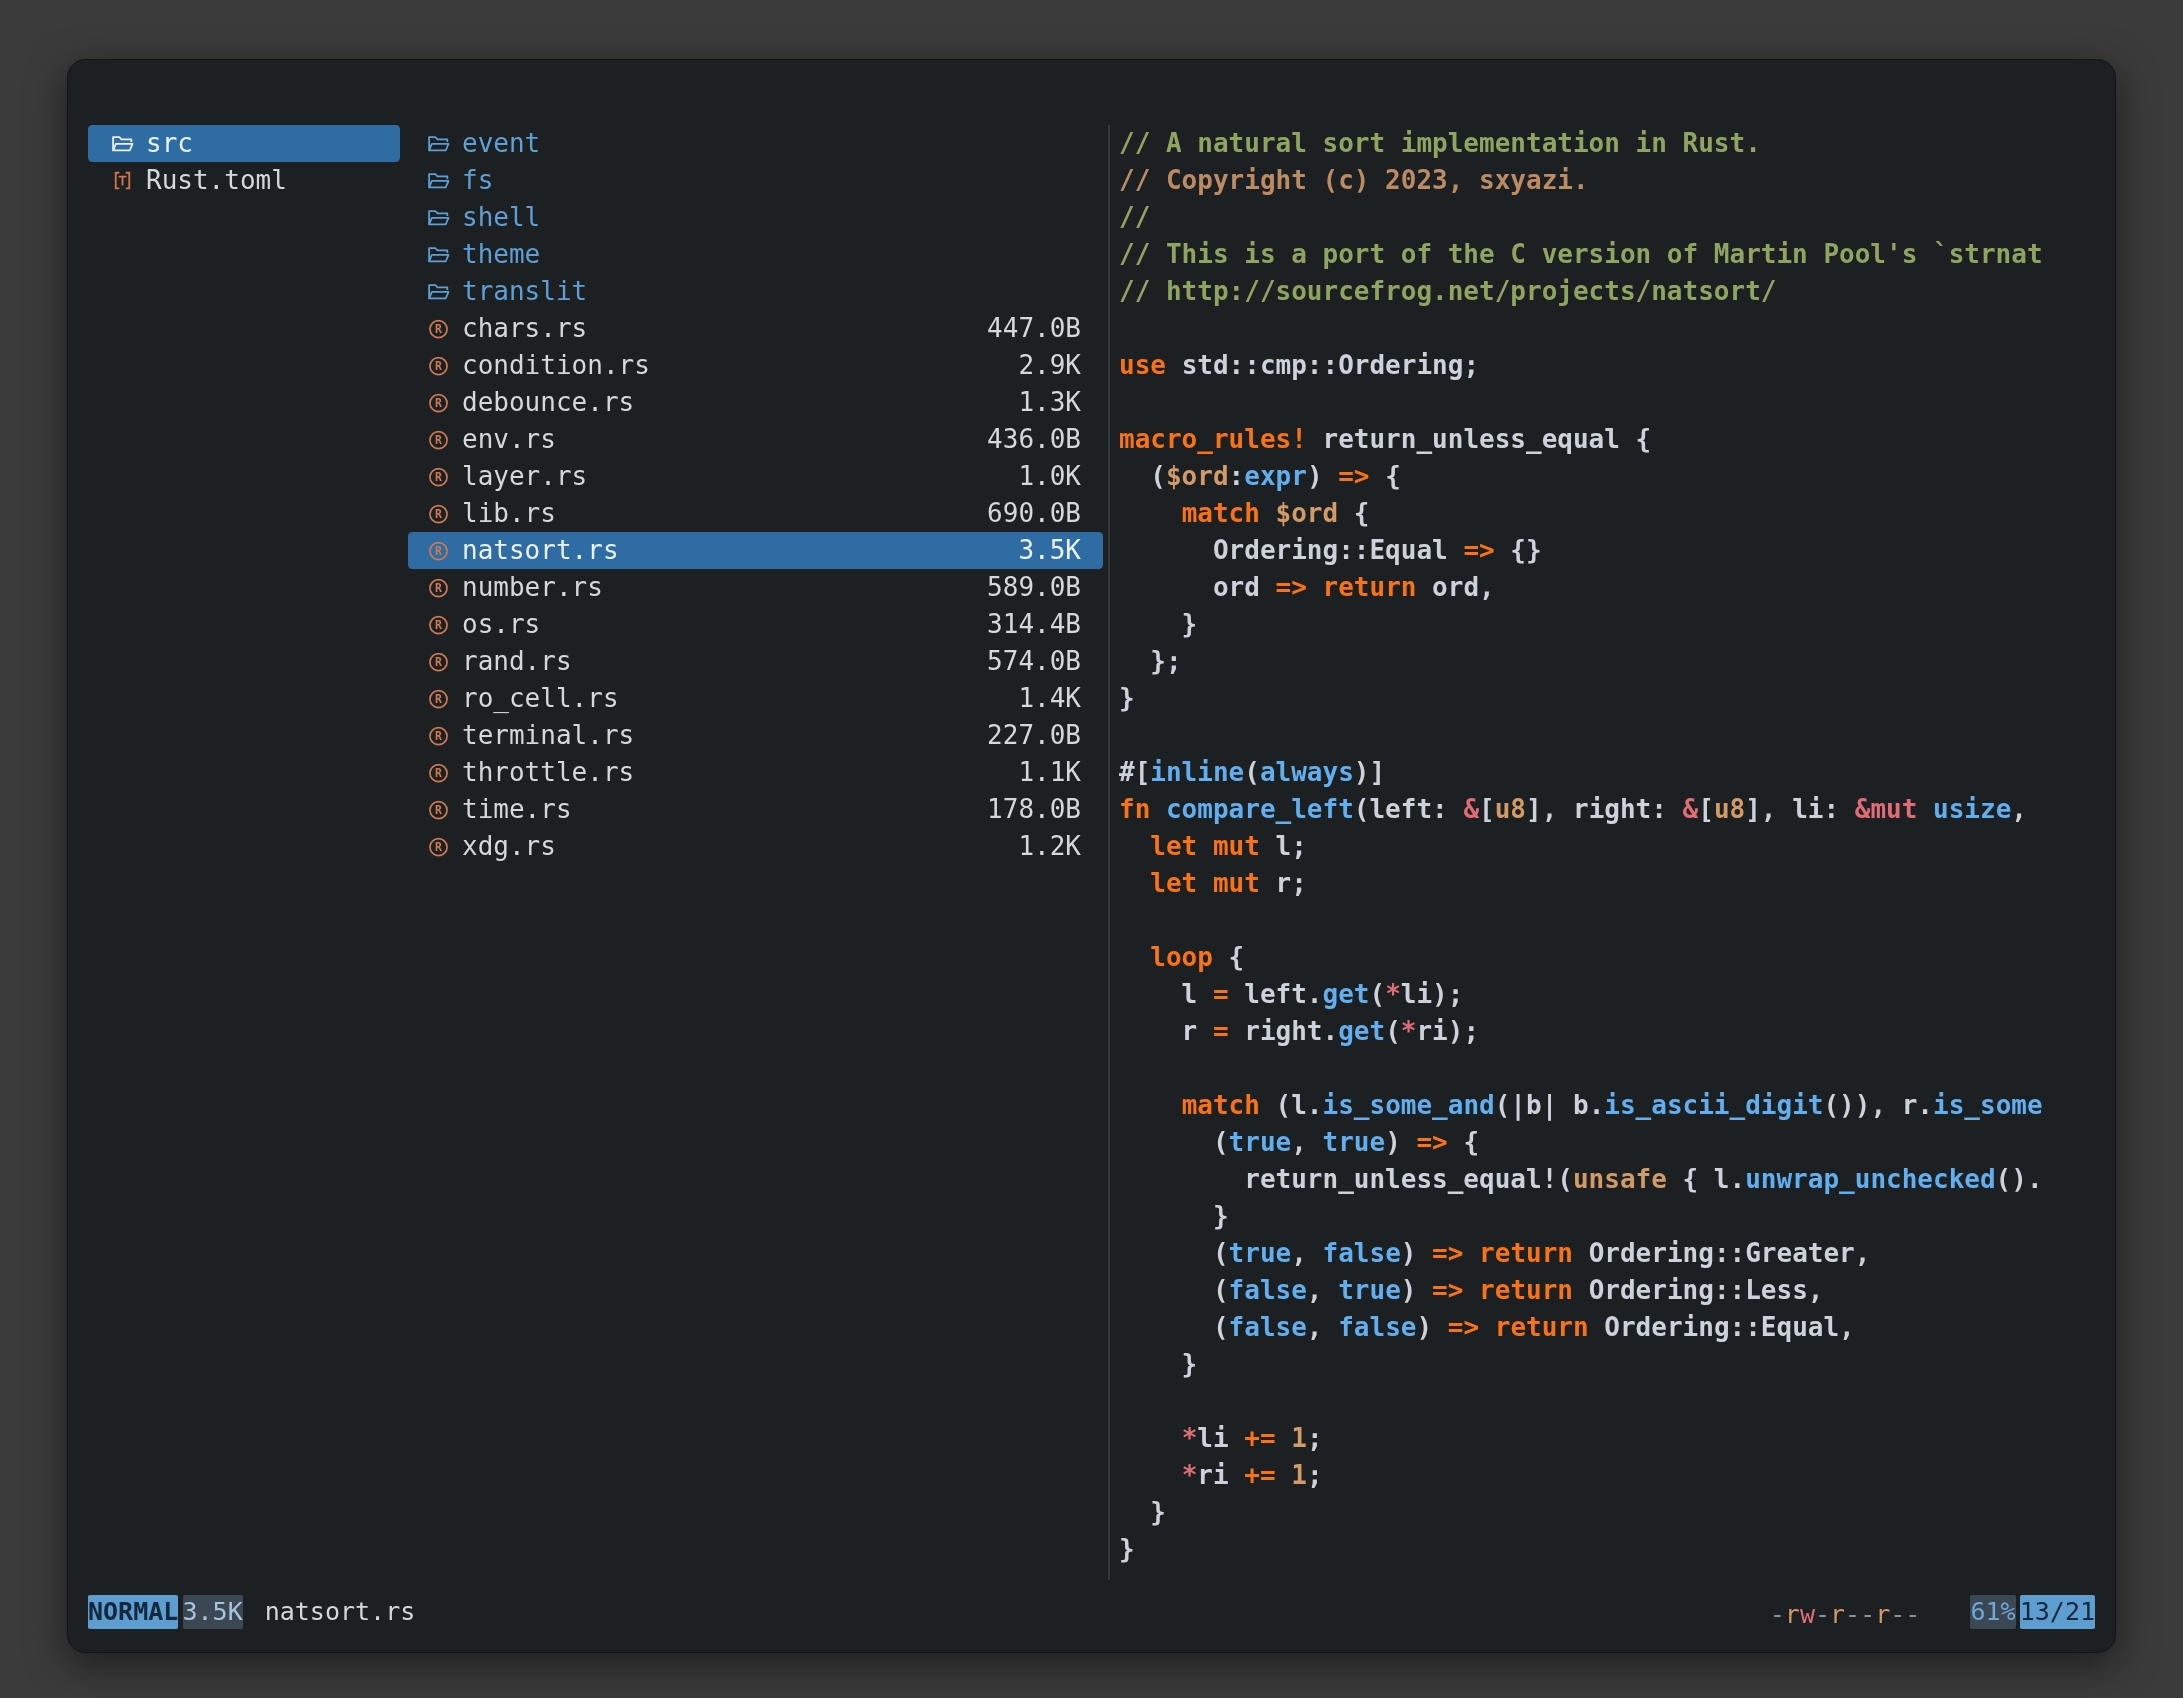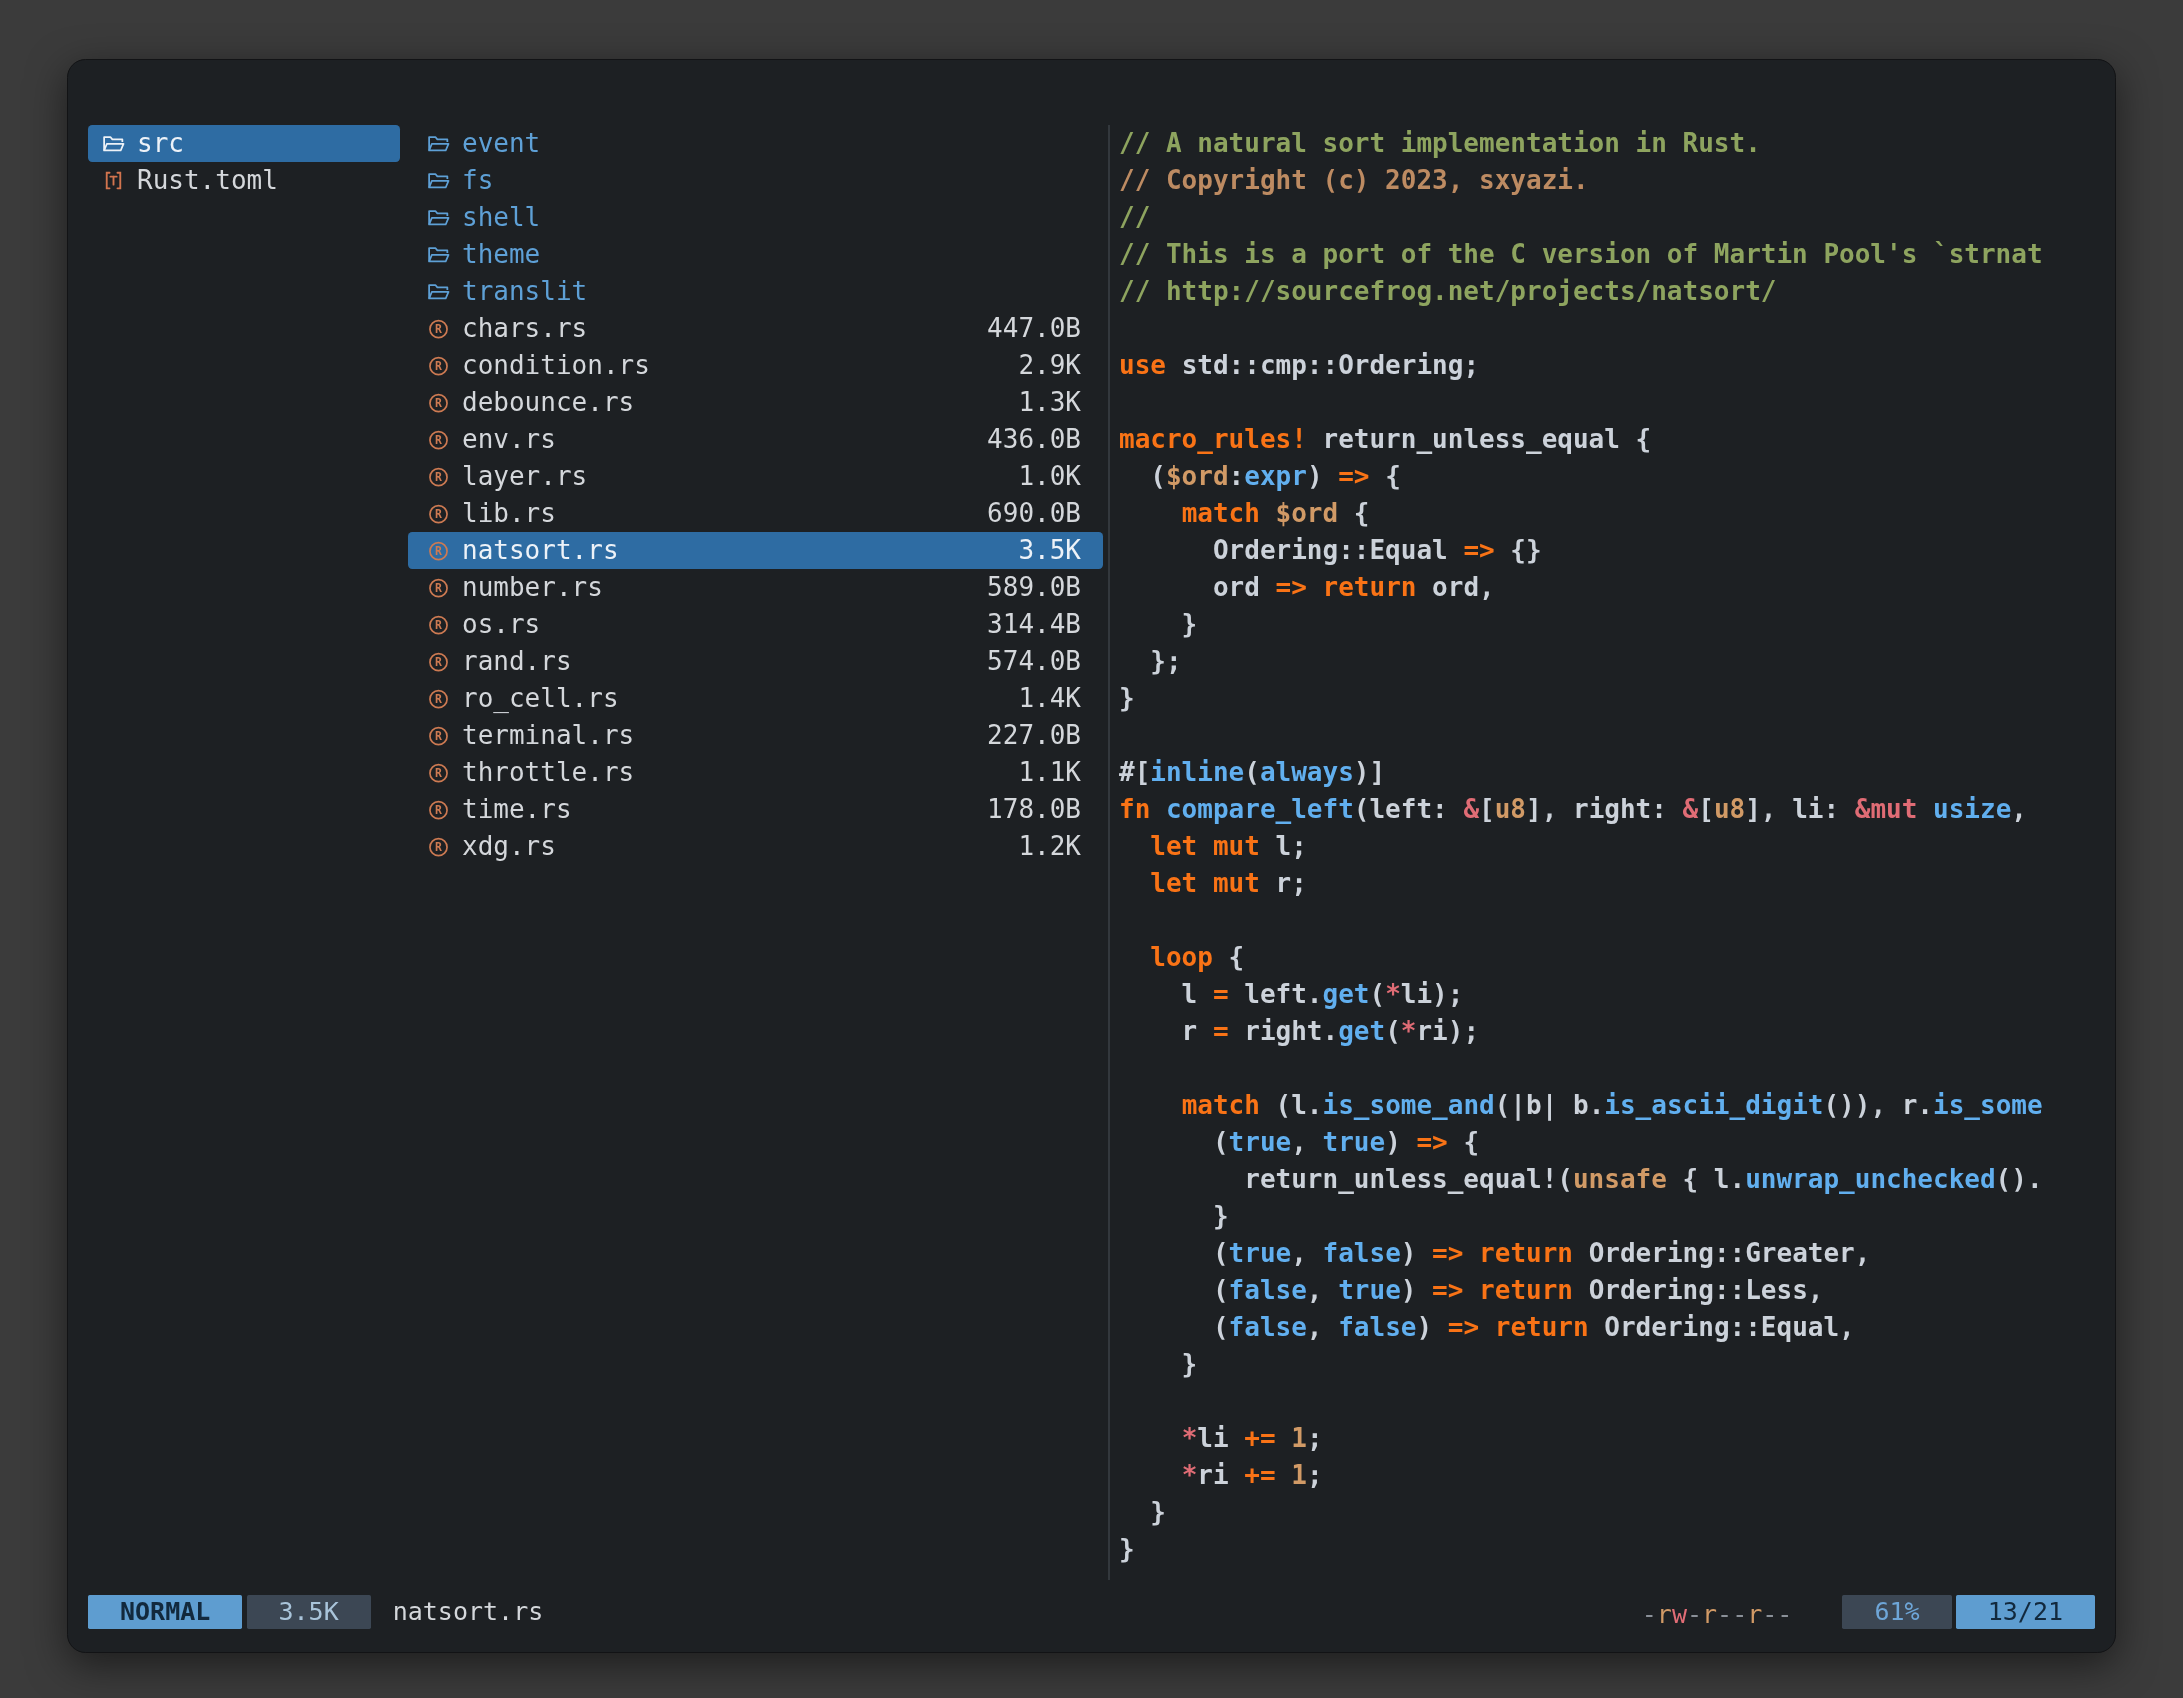--- a/index.html
+++ b/index.html
@@ -15,21 +15,21 @@
     overflow:hidden;
   }
   .pane { position:absolute; top:65px; font-size:26px; line-height:37px; color:#d4d7db; }
   .parent-pane  { left:20px;  width:312px; }
   .current-pane { left:340px; width:695px; }
   .separator { position:absolute; left:1040px; top:65px; width:1.7px; height:1455px; background:#33383d; }
   .preview-pane { left:1051px; right:0; height:1455px; overflow:hidden; }
   .code { white-space:pre;font-weight:bold; }
   .code-line { height:37px; white-space:pre; }
 
-  .row { display:flex; align-items:center; height:37px; padding:0 0 0 12px; border-radius:4.2px; }
+  .row { display:flex; align-items:center; height:37px; padding:0 0 0 21px; border-radius:4.2px; }
   .current-pane .row { padding-left:17px; }
   .row .icon { width:27px; margin-right:10px; flex:none; display:inline-flex; justify-content:center; }
   .icon svg { display:block; }
   .fname { white-space:pre; }
   .fsize { margin-left:auto; padding-right:22px; }
   .row.dir { color:#5ea0d6; }
   .icon.rust { color:#cd7a52; }
   .icon.toml { color:#d2744e; }
   .row.selected { background:#2e6ca3; color:#edf2f8; }
   .row.selected .fname, .row.selected .fsize { color:#edf2f8; }
@@ -40,21 +40,21 @@
   .tk-kw { color:#f97316; }
   .tk-fn { color:#61afef; }
   .tk-ty { color:#d19a66; }
   .tk-rd { color:#e06c75; }
   .tk-pl { color:#ccd2da; }
 
   .status-bar {
     position:absolute; left:20px; right:20px; bottom:22px; height:37px;
     display:flex; align-items:center; font-size:25px; color:#d4d7db;
   }
-  .badge { height:34px; display:inline-flex; align-items:center; padding:0 32px; border-radius:1.7px; }
+  .badge { height:34px; display:inline-flex; align-items:center; padding:0 0; border-radius:1.7px; }
   .badge.mode    { background:#5e9dd0; color:#12293d; font-weight:bold; }
   .badge.size    { background:#3c4754; color:#a9c4da; margin-left:4.2px; }
   .sb-filename   { margin-left:22px; color:#d4d7db; }
   .sb-right { margin-left:auto; display:flex; align-items:flex-end; }
   .perm { margin-right:50px; }
   .p-dim { color:#8a9098; }
   .p-r   { color:#d19a66; }
   .p-w   { color:#e06c75; }
   .badge.percent { background:#3c4754; color:#6ea6d8; }
   .badge.pos     { background:#5e9dd0; color:#12293d; margin-left:4.2px; }

